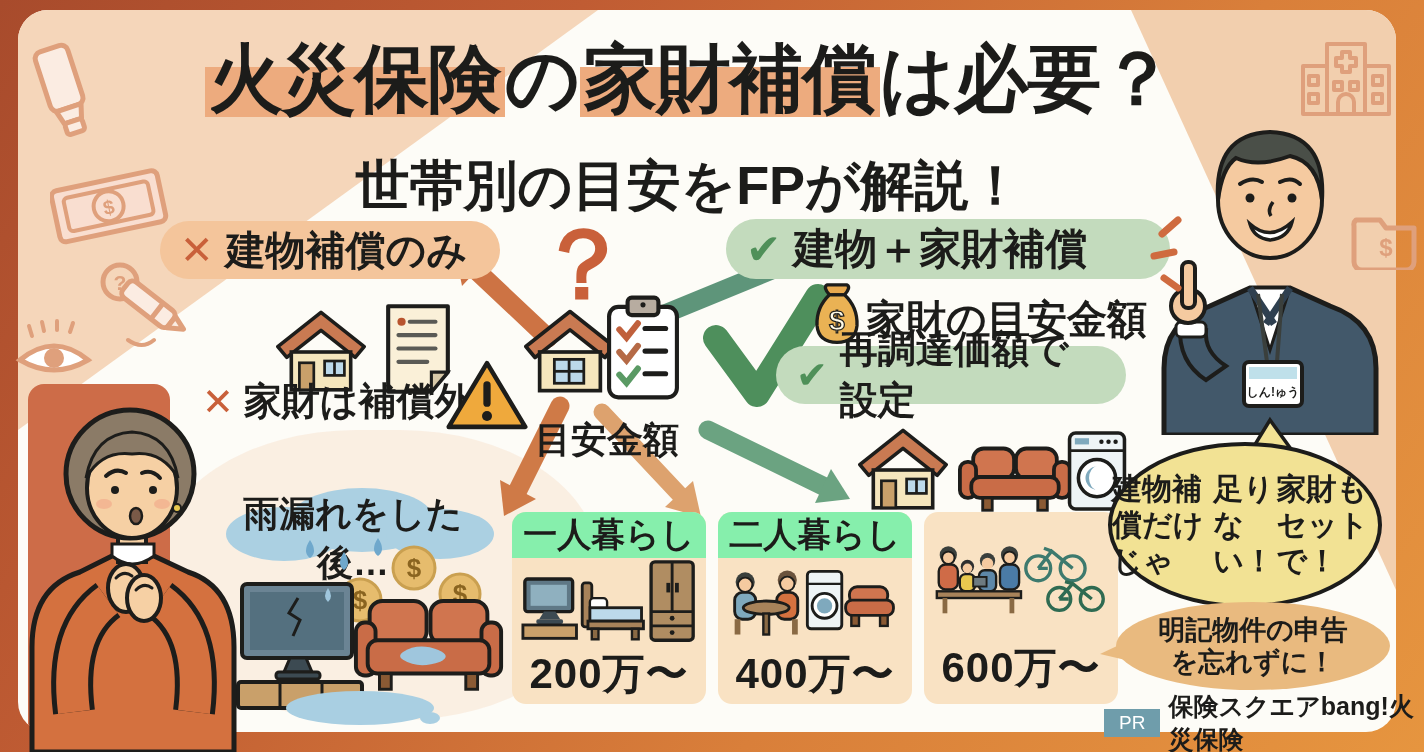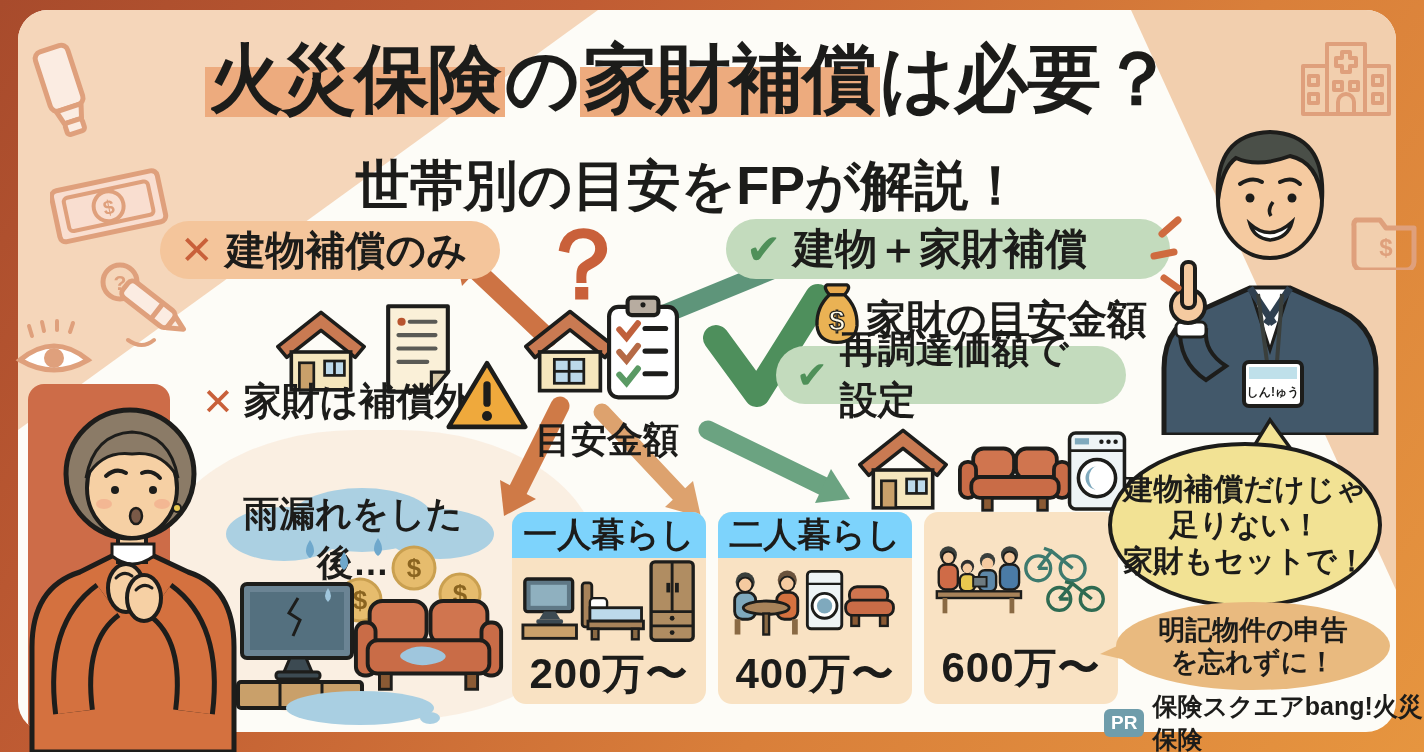--- a/index.html
+++ b/index.html
@@ -21,30 +21,30 @@
   .pill{display:flex;align-items:center;gap:12px;border-radius:32px;padding:0 20px;box-sizing:border-box;font-weight:900;}
   .pill-bad{left:160px;top:221px;width:340px;height:58px;background:#f4c59b;font-size:40px;}
   .pill-good{left:726px;top:219px;width:444px;height:60px;background:#c3dbbd;font-size:42px;}
   .pill-set{left:776px;top:346px;width:350px;height:58px;background:#c3dbbd;font-size:38px;}
   .xmark{color:#c9603a;font-weight:900;}
   .vmark{color:#4f9059;font-weight:900;}
   .note-bad{left:202px;top:376px;display:flex;align-items:center;gap:10px;font-size:38px;font-weight:900;}
   .money-label{left:866px;top:292px;font-size:40px;font-weight:900;text-align:center;}
   .caption{left:512px;top:420px;width:190px;text-align:center;font-size:36px;font-weight:900;line-height:1.1;}
   .hcard{top:512px;width:194px;height:192px;background:#f9e2c3;border-radius:14px;overflow:hidden;display:flex;flex-direction:column;}
-  .hcard .hdr{height:52px;background:#7dd3fc;display:flex;align-items:center;justify-content:center;font-size:34px;font-weight:900;}
+  .hcard .hdr{height:52px;background:#86efac;display:flex;align-items:center;justify-content:center;font-size:34px;font-weight:900;}
   .hcard .icons{flex:1;display:flex;align-items:center;justify-content:center;}
   .hcard .amt{text-align:center;font-size:42px;font-weight:900;padding-bottom:8px;letter-spacing:1px;}
   .cloud-text{left:220px;top:490px;width:266px;text-align:center;font-size:36px;font-weight:900;}
   .bubble1{left:1108px;top:442px;width:274px;height:166px;background:#f2e294;border:4px solid #1c1c1a;border-radius:50%;
-           display:flex;flex-direction:column;align-items:center;justify-content:center;font-size:30px;font-weight:900;line-height:1.2;box-sizing:border-box;}
+           display:flex;align-items:center;justify-content:center;font-size:30px;font-weight:900;line-height:1.2;box-sizing:border-box;}
   .bubble2{left:1116px;top:602px;width:274px;height:88px;background:#e9ba7f;border-radius:50%;
            display:flex;flex-direction:column;align-items:center;justify-content:center;font-size:27px;font-weight:900;line-height:1.2;}
   .footer{left:1104px;top:690px;display:flex;align-items:center;gap:8px;}
-  .pr{background:#6f9dab;color:#fff;font-size:19px;font-weight:bold;border-radius:6px;padding:3px 7px;}
+  .pr{background:#6f9dab;color:#fff;font-size:19px;font-weight:normal;border-radius:0;padding:3px 15px;}
   .brand{font-size:25px;font-weight:900;}
   svg text{font-family:"Liberation Sans","DejaVu Sans",sans-serif;}
 </style>
 </head>
 <body>
 
 <div class="stage">
   <div class="abs card">
     <div class="abs tri-tl"></div>
     <div class="abs tri-tr"></div>

